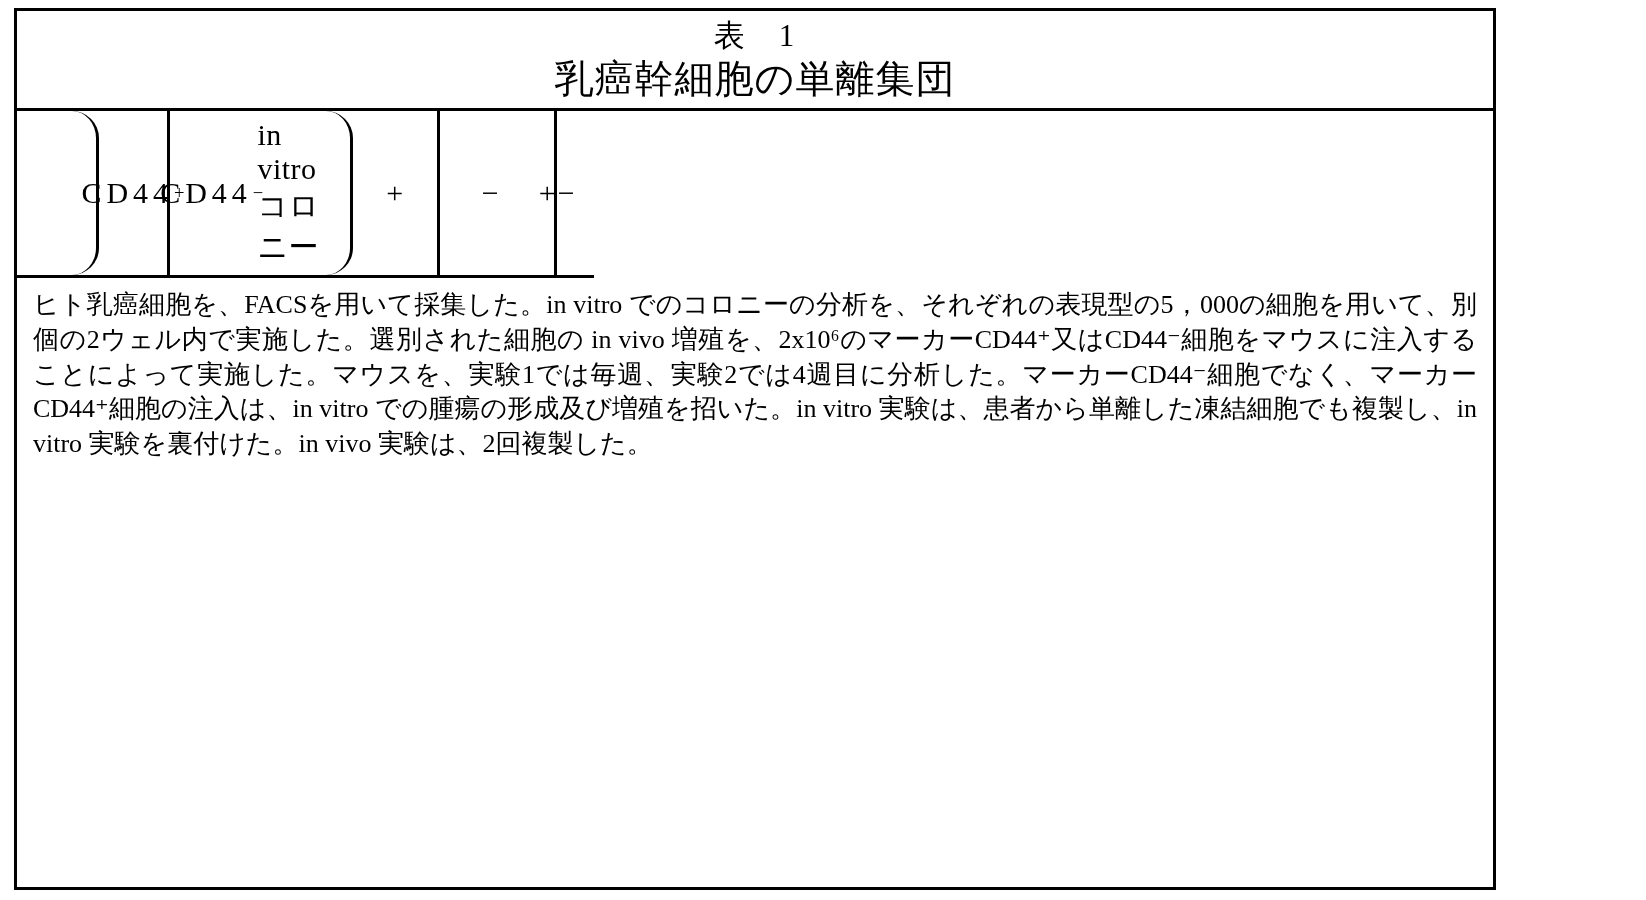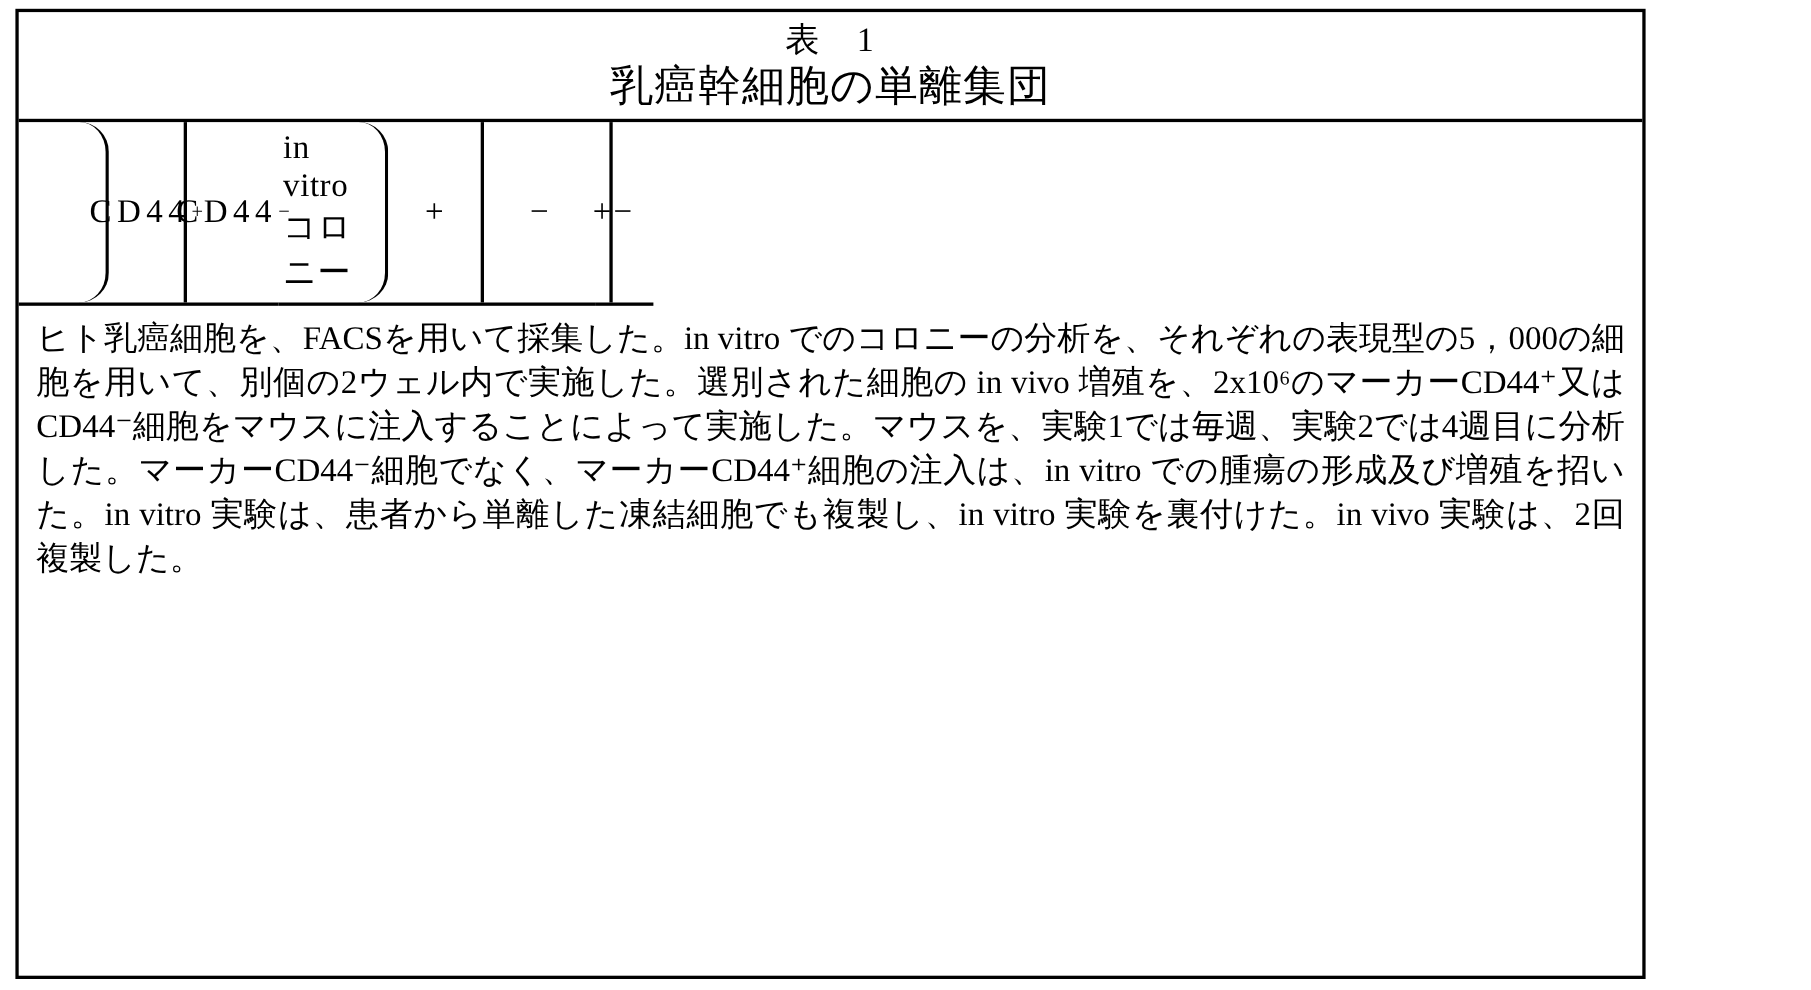--- a/index.html
+++ b/index.html
@@ -91,21 +91,21 @@
     font-size: 30px;
     letter-spacing: 0.5px;
   }
   .mark {
     font-size: 30px;
   }
   
   .caption {
     flex: 1 1 auto;
     padding: 10px 16px 8px 16px;
-    font-size: 30px;
+    font-size: 26px;
     line-height: 1.33;
     text-align: justify;
     letter-spacing: 0px;
   }
   .caption p {
     margin: 0;
     text-indent: 0;
   }
 </style>
 </head>

